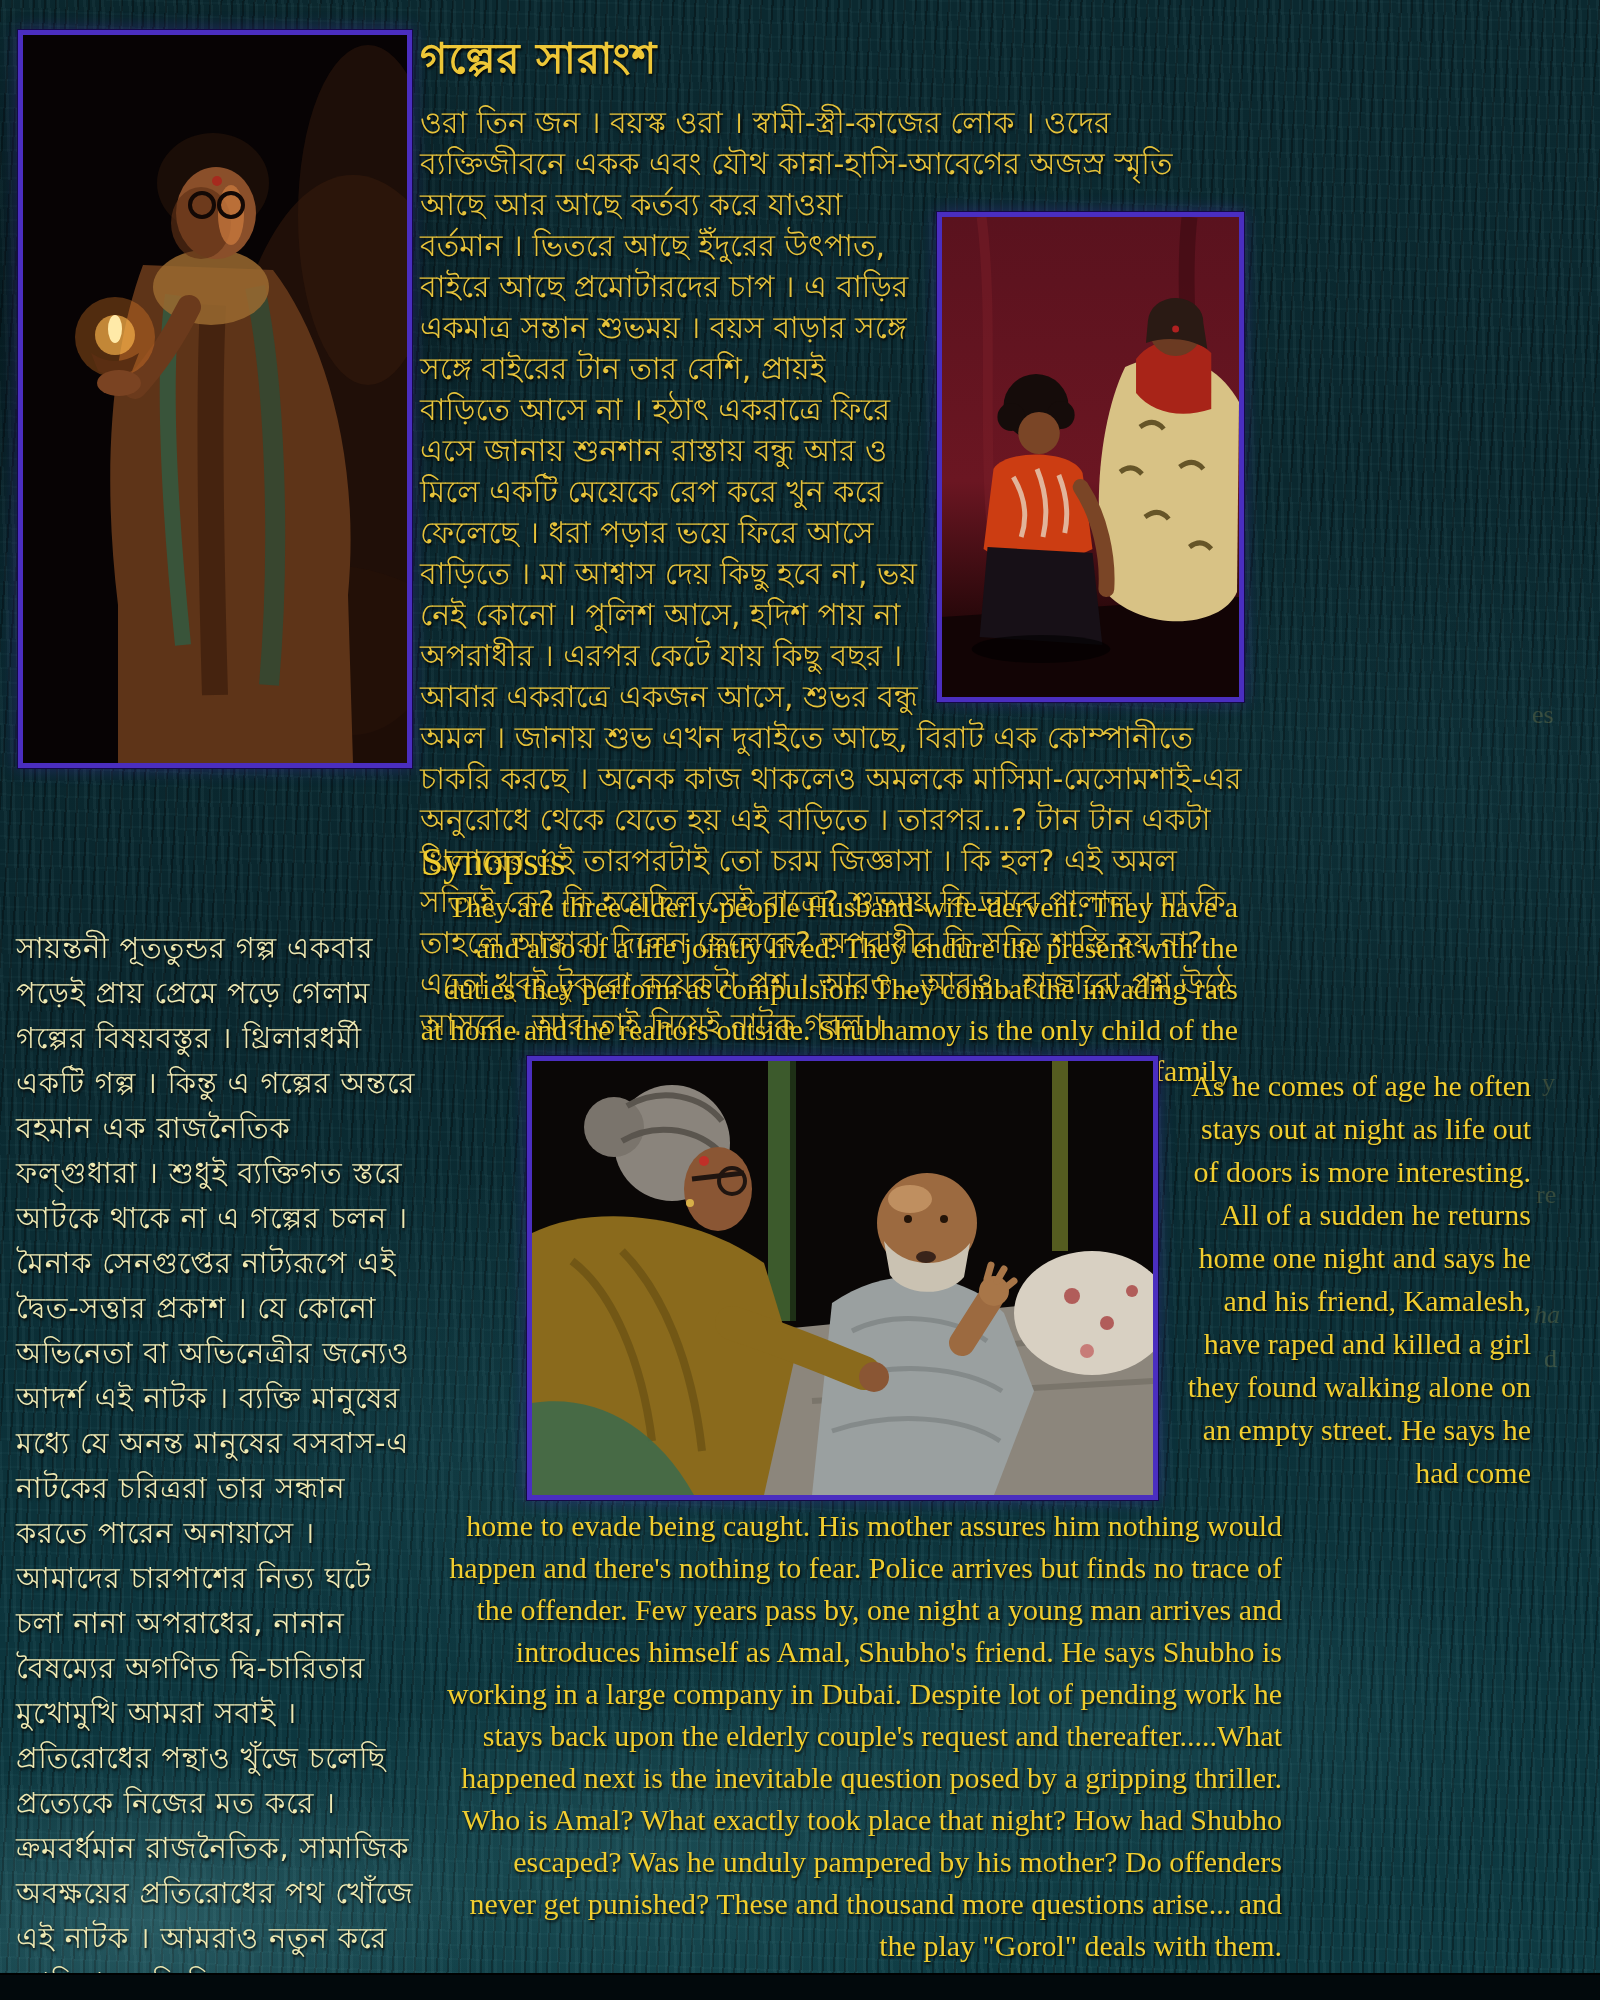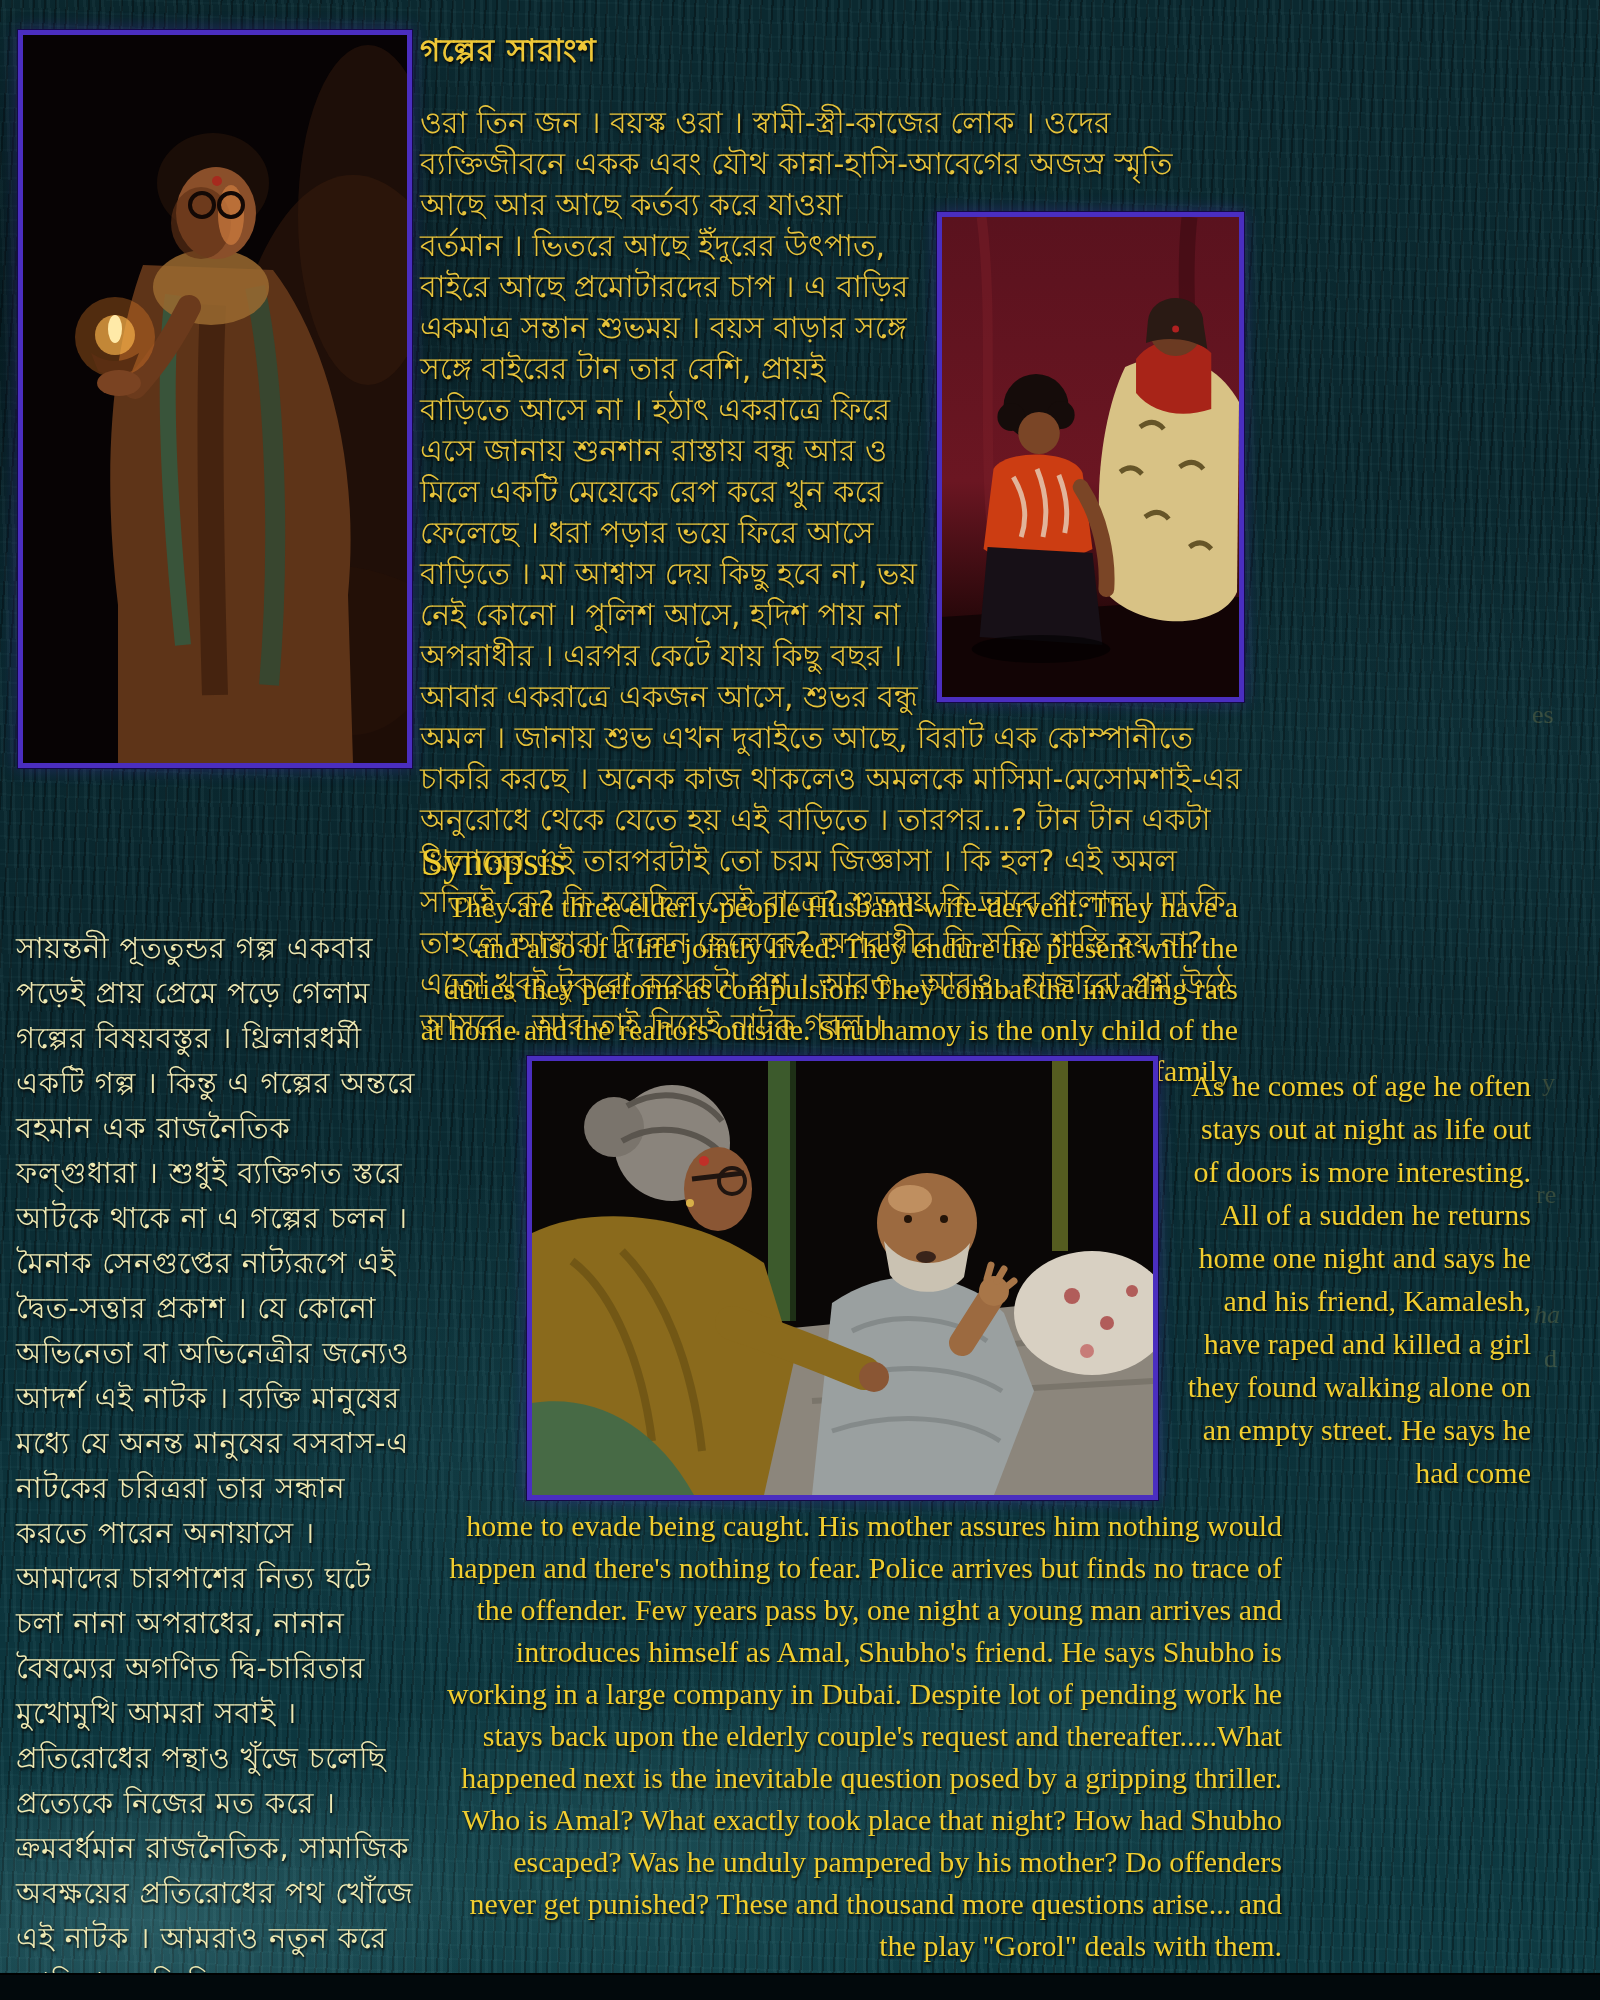--- a/index.html
+++ b/index.html
@@ -21,21 +21,21 @@
   .photo{position:absolute;margin:0;box-sizing:border-box;border:5px solid #4a2ec0;
          box-shadow:0 0 0 1px #140a46, 0 0 16px rgba(90,50,210,0.35);overflow:hidden;background:#0a0506;}
   .photo svg{display:block;width:100%;height:100%;}
   .bn-gold{color:#e7c33a;font-size:30px;line-height:41px;text-shadow:1px 2px 3px rgba(0,0,0,0.95);}
   .heading-gold{position:absolute;color:#eec737;font-weight:bold;text-shadow:1px 2px 3px rgba(0,0,0,0.95);}
   .bn-flow{position:absolute;left:420px;top:102px;width:824px;}
   .bn-flow p{margin:0;}
   .float-pusher{float:right;width:0;height:110px;}
   #photo-duo{float:right;clear:right;position:relative;width:307px;height:490px;margin:0 0 10px 18px;}
   .dir-heading{left:18px;top:828px;font-size:47px;color:#f3ecb6;letter-spacing:1px;}
-  .sum-heading{left:420px;top:26px;font-size:31px;letter-spacing:1px;}
+  .sum-heading{left:420px;top:26px;font-size:42px;letter-spacing:1px;}
   #director-block{position:absolute;left:16px;top:926px;width:400px;color:#efe9b2;
                   font-size:29px;line-height:45px;letter-spacing:0.8px;
                   text-shadow:1px 2px 3px rgba(0,0,0,0.95);}
   #director-block p{margin:0;}
   .serif{font-family:"Liberation Serif","DejaVu Serif",serif;}
   .en-text{color:#f0cd2f;font-size:30px;text-shadow:1px 2px 3px rgba(0,0,0,0.95);text-align:right;}
   #syn-heading{position:absolute;left:421px;top:838px;font-size:40px;color:#f0cd2f;
                text-shadow:1px 2px 3px rgba(0,0,0,0.95);}
   #en-intro{position:absolute;left:420px;top:886px;width:818px;line-height:41px;}
   #en-beside{position:absolute;left:1171px;top:1064px;width:360px;line-height:43px;}

